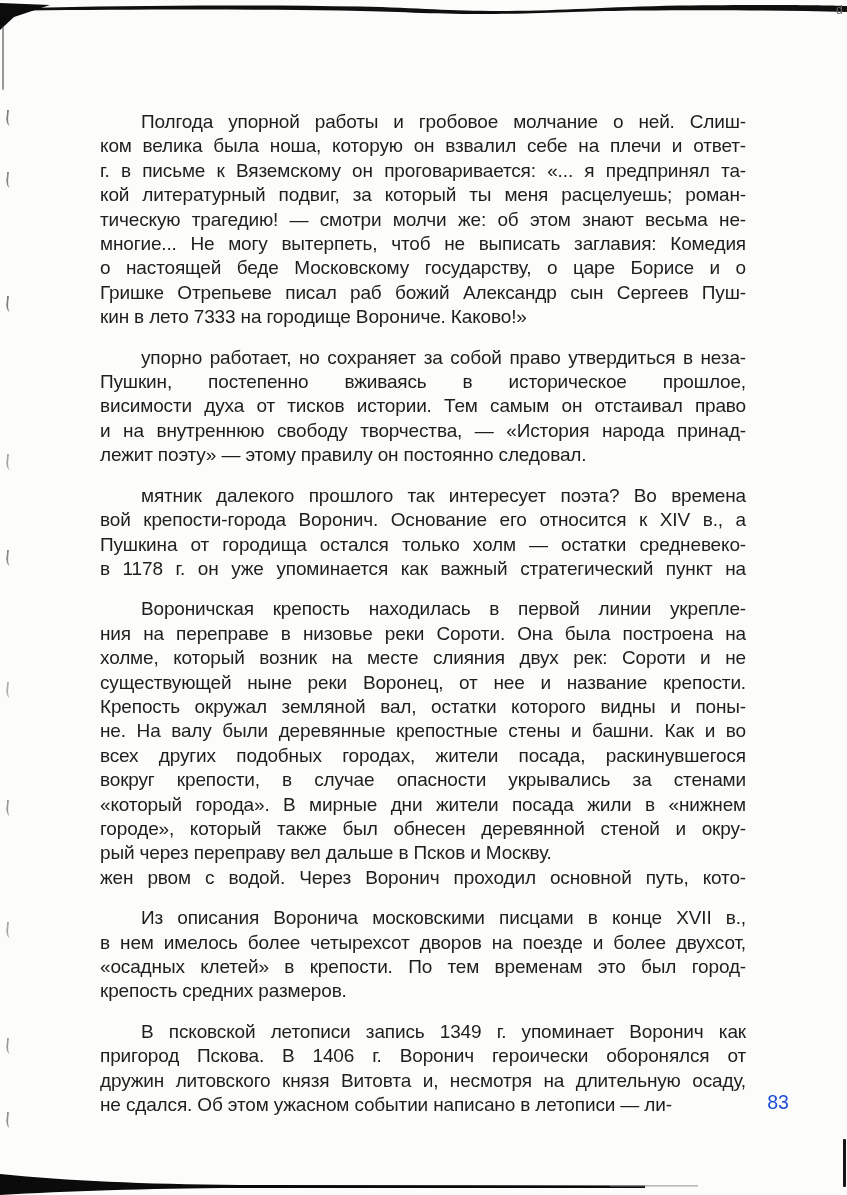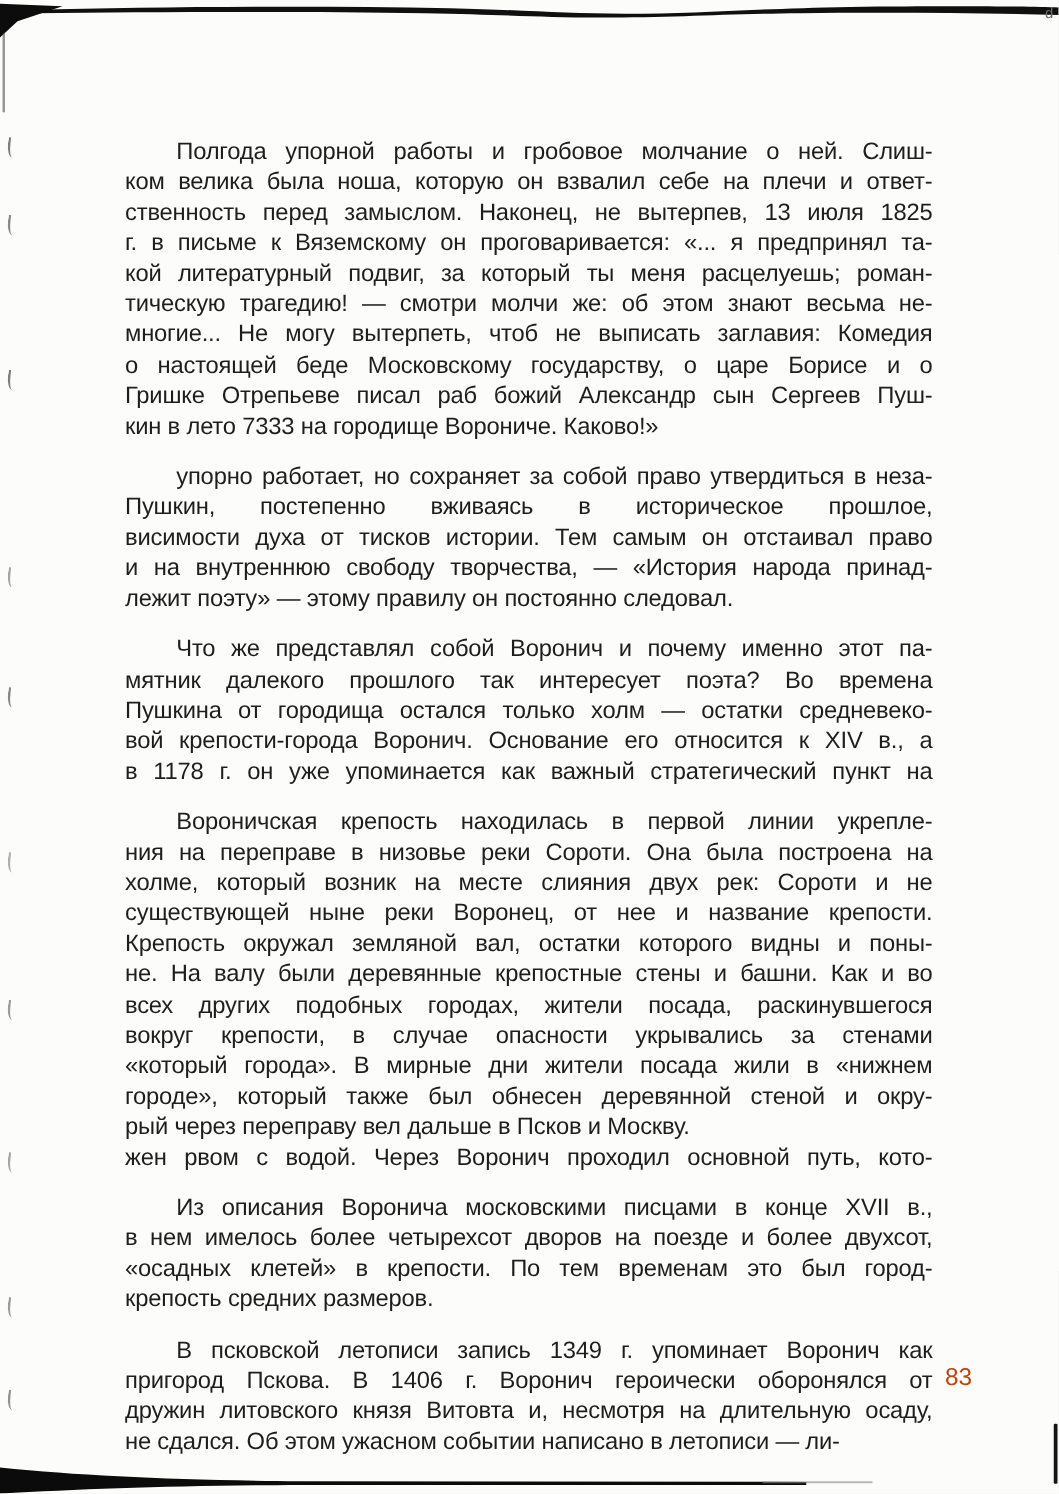--- a/index.html
+++ b/index.html
@@ -33,23 +33,23 @@
     text-justify: inter-word;
   }
   .line.last { text-align-last: left; }
   .para .line:first-child { padding-left: 41px; }
 
   .page-number {
     position: absolute;
     top: 1091px;
     left: 756px;
     width: 44px;
-    text-align: left;
+    text-align: center;
     font-size: 19.5px;
-    color: #c2410c;
+    color: #1d4ed8;
   }
 
   
   .artifact { position: absolute; pointer-events: none; }
   .svg-top { top: 0; left: 0; }
   .svg-bottom { top: 1158px; left: 0; }
   .left-line-top {
     top: 26px; left: 2px; width: 2px; height: 64px;
     background: #444; opacity: .55; border-radius: 2px;
   }
@@ -97,41 +97,39 @@
   <div class="tick" style="top:682px; opacity:.4"></div>
   <div class="tick" style="top:800px; opacity:.5"></div>
   <div class="tick" style="top:922px; opacity:.45"></div>
   <div class="tick" style="top:1038px; opacity:.5"></div>
   <div class="tick" style="top:1112px; opacity:.55"></div>
 
   <div class="text-block">
       <p class="para">
         <span class="line">Полгода упорной работы и гробовое молчание о ней. Слиш-</span>
         <span class="line">ком велика была ноша, которую он взвалил себе на плечи и ответ-</span>
-        <span class="line">ственность перед замыслом. Наконец, не вытерпев, 13 июля 1825</span>
         <span class="line">г. в письме к Вяземскому он проговаривается: «... я предпринял та-</span>
         <span class="line">кой литературный подвиг, за который ты меня расцелуешь; роман-</span>
         <span class="line">тическую трагедию! — смотри молчи же: об этом знают весьма не-</span>
         <span class="line">многие... Не могу вытерпеть, чтоб не выписать заглавия: Комедия</span>
         <span class="line">о настоящей беде Московскому государству, о царе Борисе и о</span>
         <span class="line">Гришке Отрепьеве писал раб божий Александр сын Сергеев Пуш-</span>
         <span class="line last">кин в лето 7333 на городище Ворониче. Каково!»</span>
       </p>
       <p class="para">
         <span class="line">упорно работает, но сохраняет за собой право утвердиться в неза-</span>
         <span class="line">Пушкин, постепенно вживаясь в историческое прошлое,</span>
         <span class="line">висимости духа от тисков истории. Тем самым он отстаивал право</span>
         <span class="line">и на внутреннюю свободу творчества, — «История народа принад-</span>
         <span class="line last">лежит поэту» — этому правилу он постоянно следовал.</span>
       </p>
       <p class="para">
-        <span class="line">Что же представлял собой Воронич и почему именно этот па-</span>
         <span class="line">мятник далекого прошлого так интересует поэта? Во времена</span>
+        <span class="line">вой крепости-города Воронич. Основание его относится к XIV в., а</span>
         <span class="line">Пушкина от городища остался только холм — остатки средневеко-</span>
-        <span class="line">вой крепости-города Воронич. Основание его относится к XIV в., а</span>
         <span class="line">в 1178 г. он уже упоминается как важный стратегический пункт на</span>
       </p>
       <p class="para">
         <span class="line">Вороничская крепость находилась в первой линии укрепле-</span>
         <span class="line">ния на переправе в низовье реки Сороти. Она была построена на</span>
         <span class="line">холме, который возник на месте слияния двух рек: Сороти и не</span>
         <span class="line">существующей ныне реки Воронец, от нее и название крепости.</span>
         <span class="line">Крепость окружал земляной вал, остатки которого видны и поны-</span>
         <span class="line">не. На валу были деревянные крепостные стены и башни. Как и во</span>
         <span class="line">всех других подобных городах, жители посада, раскинувшегося</span>

